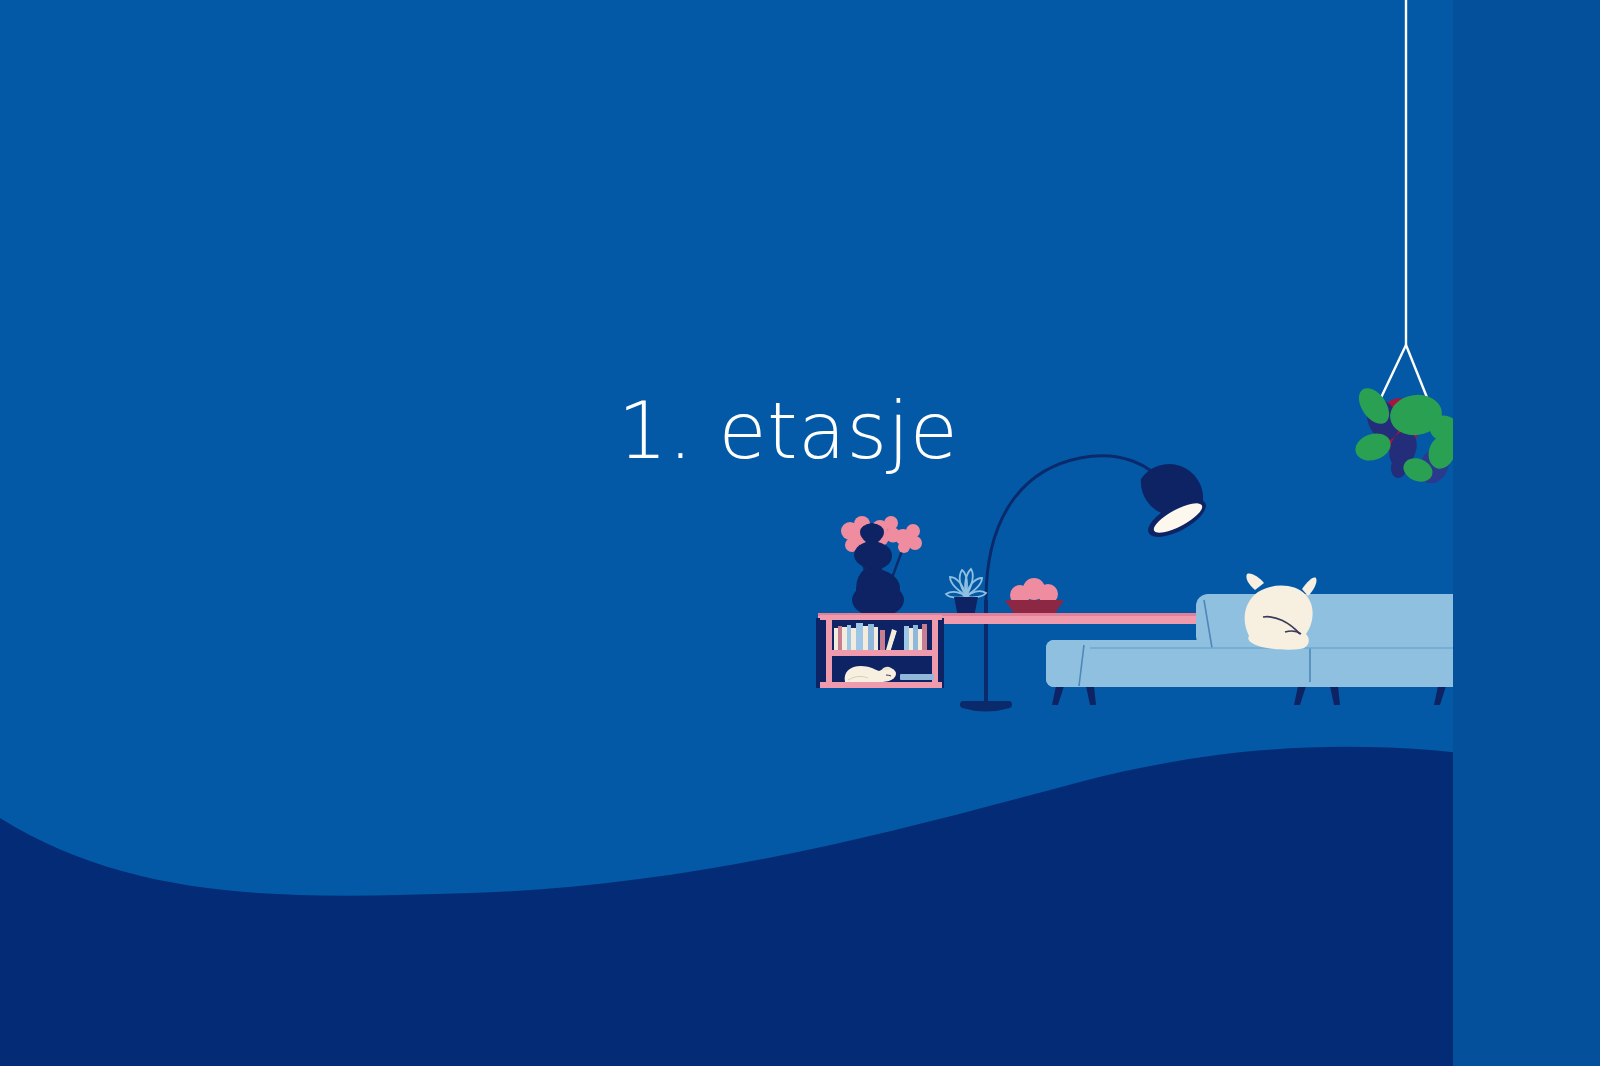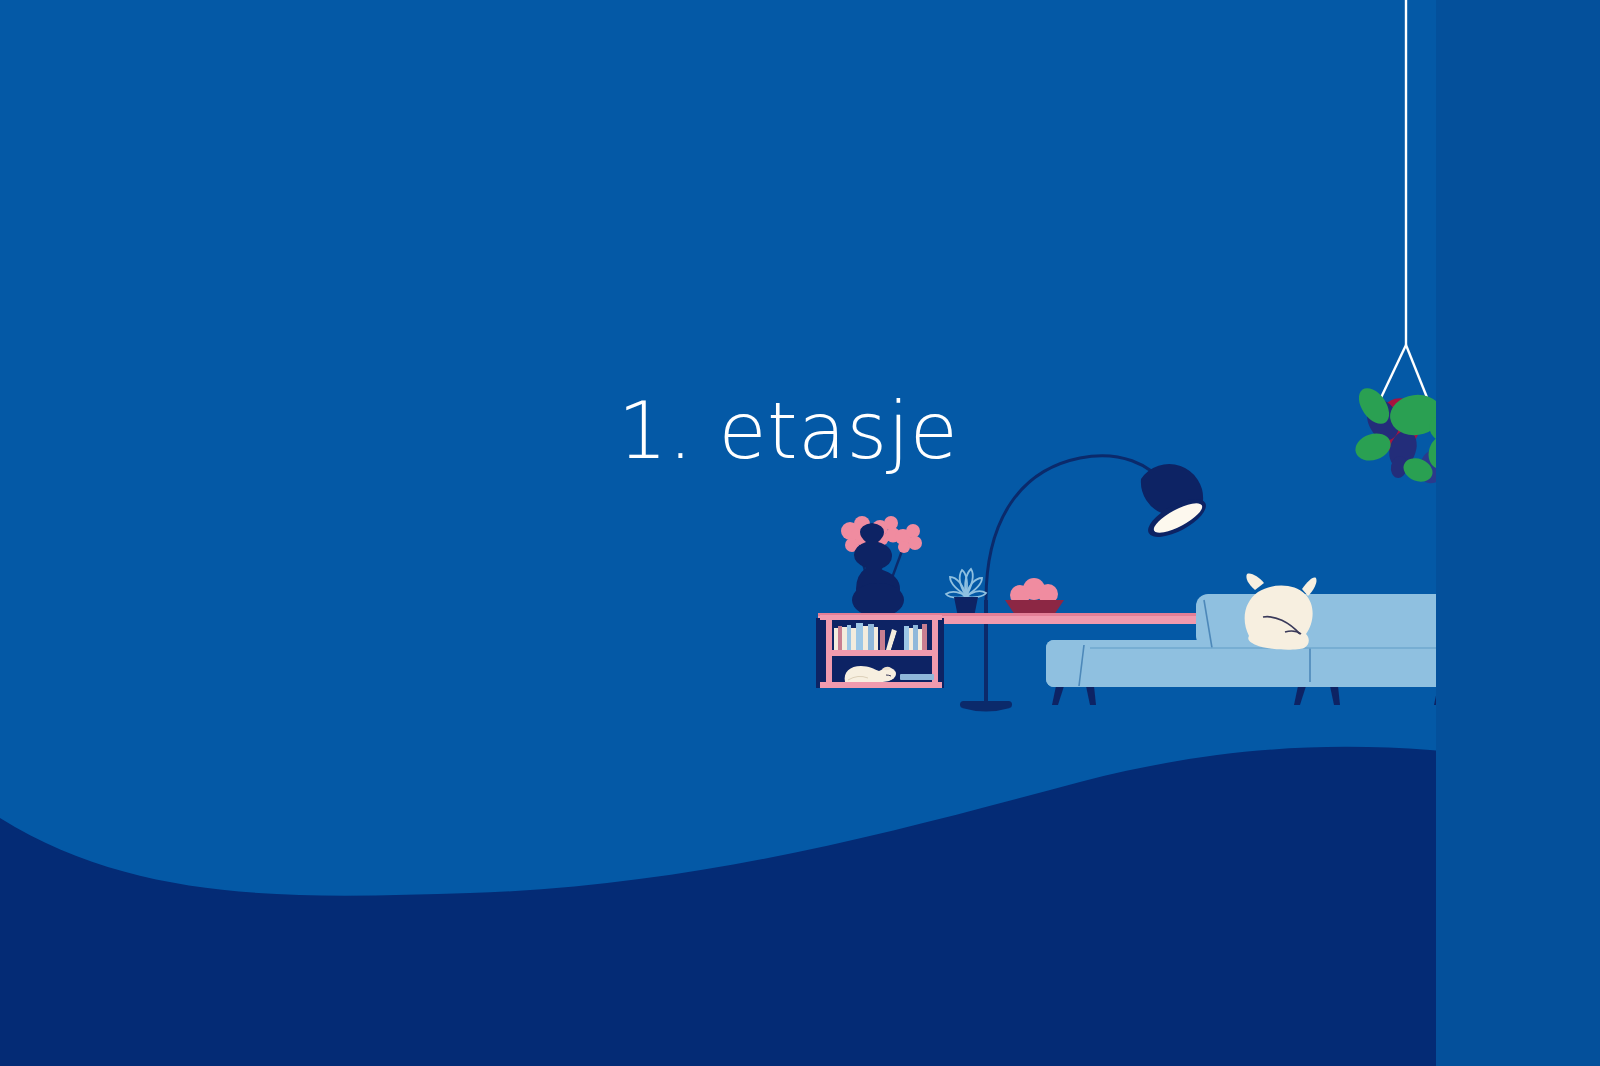--- a/index.html
+++ b/index.html
@@ -7,20 +7,21 @@
     padding: 0;
     background: #04509b;
   }
   #stage {
     position: relative;
     width: 1436px;
     height: 1066px;
     overflow: hidden;
     background: #ef4444;
     font-family: "Liberation Sans", sans-serif;
+    padding-left: 17px;
   }
   #scene {
     position: absolute;
     inset: 0;
     width: 1600px;
     height: 1066px;
     display: block;
   }
   #title {
     position: absolute;

